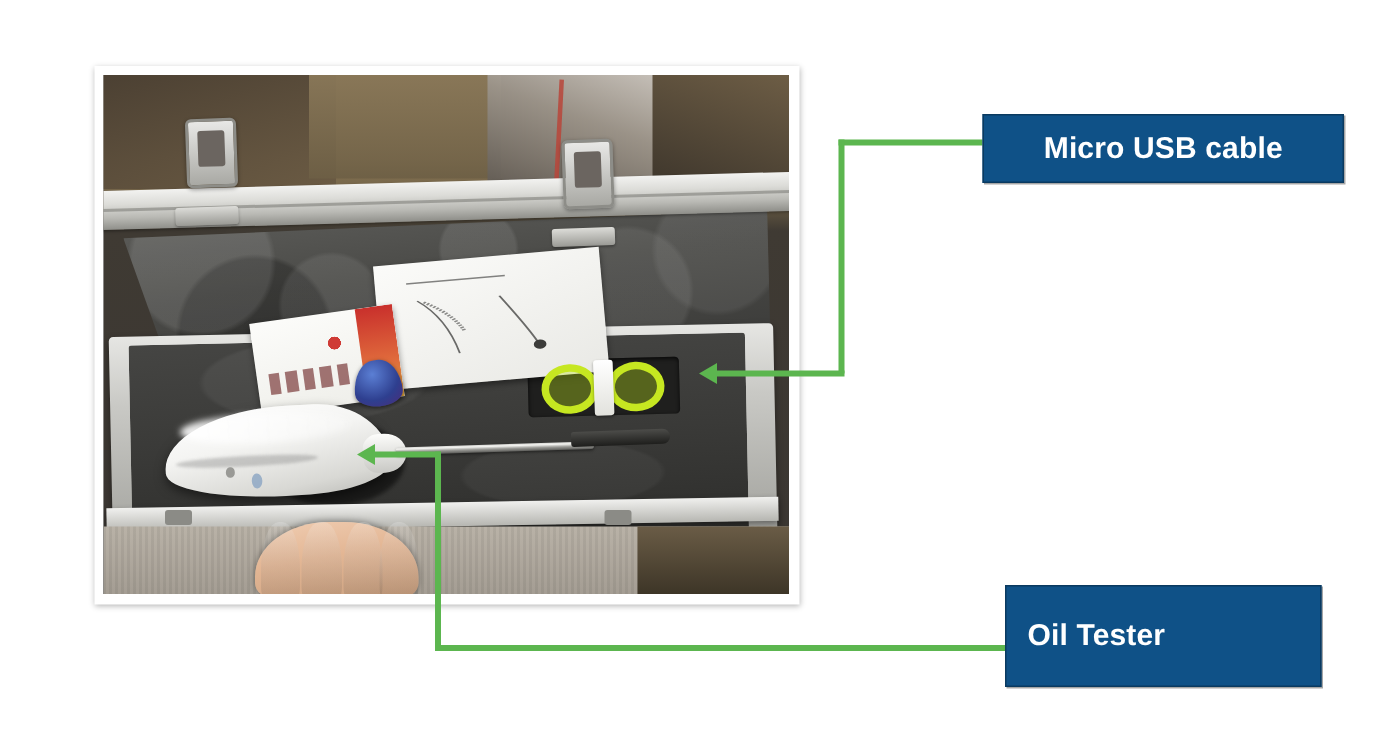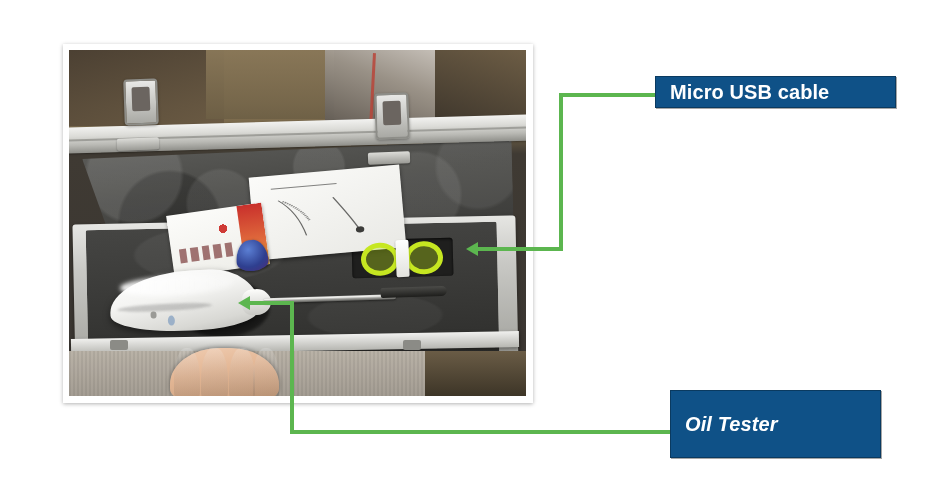--- a/index.html
+++ b/index.html
@@ -399,33 +399,33 @@
     justify-content: center;
     color: #ffffff;
     font-weight: bold;
     letter-spacing: .1px;
     box-shadow: 1px 1px 0 rgba(0,0,0,.35);
   }
   .callout-usb {
     left: 655px;
     top: 76px;
     width: 241px;
-    height: 32px;
+    height: 46px;
     padding: 0 14px;
     font-size: 20px;
+    align-items: center;
   }
   .callout-instrument {
     left: 670px;
     top: 390px;
     width: 211px;
     height: 68px;
     padding: 0 14px;
     font-size: 20px;
     line-height: 25px;
-    font-style: italic;
   }
   .callout-line2 { display: block; }
 
   
   .lead {
     position: absolute;
     background: #5cb64f;
   }
   .lead-h { height: 4px; }
   .lead-v { width: 4px; }

